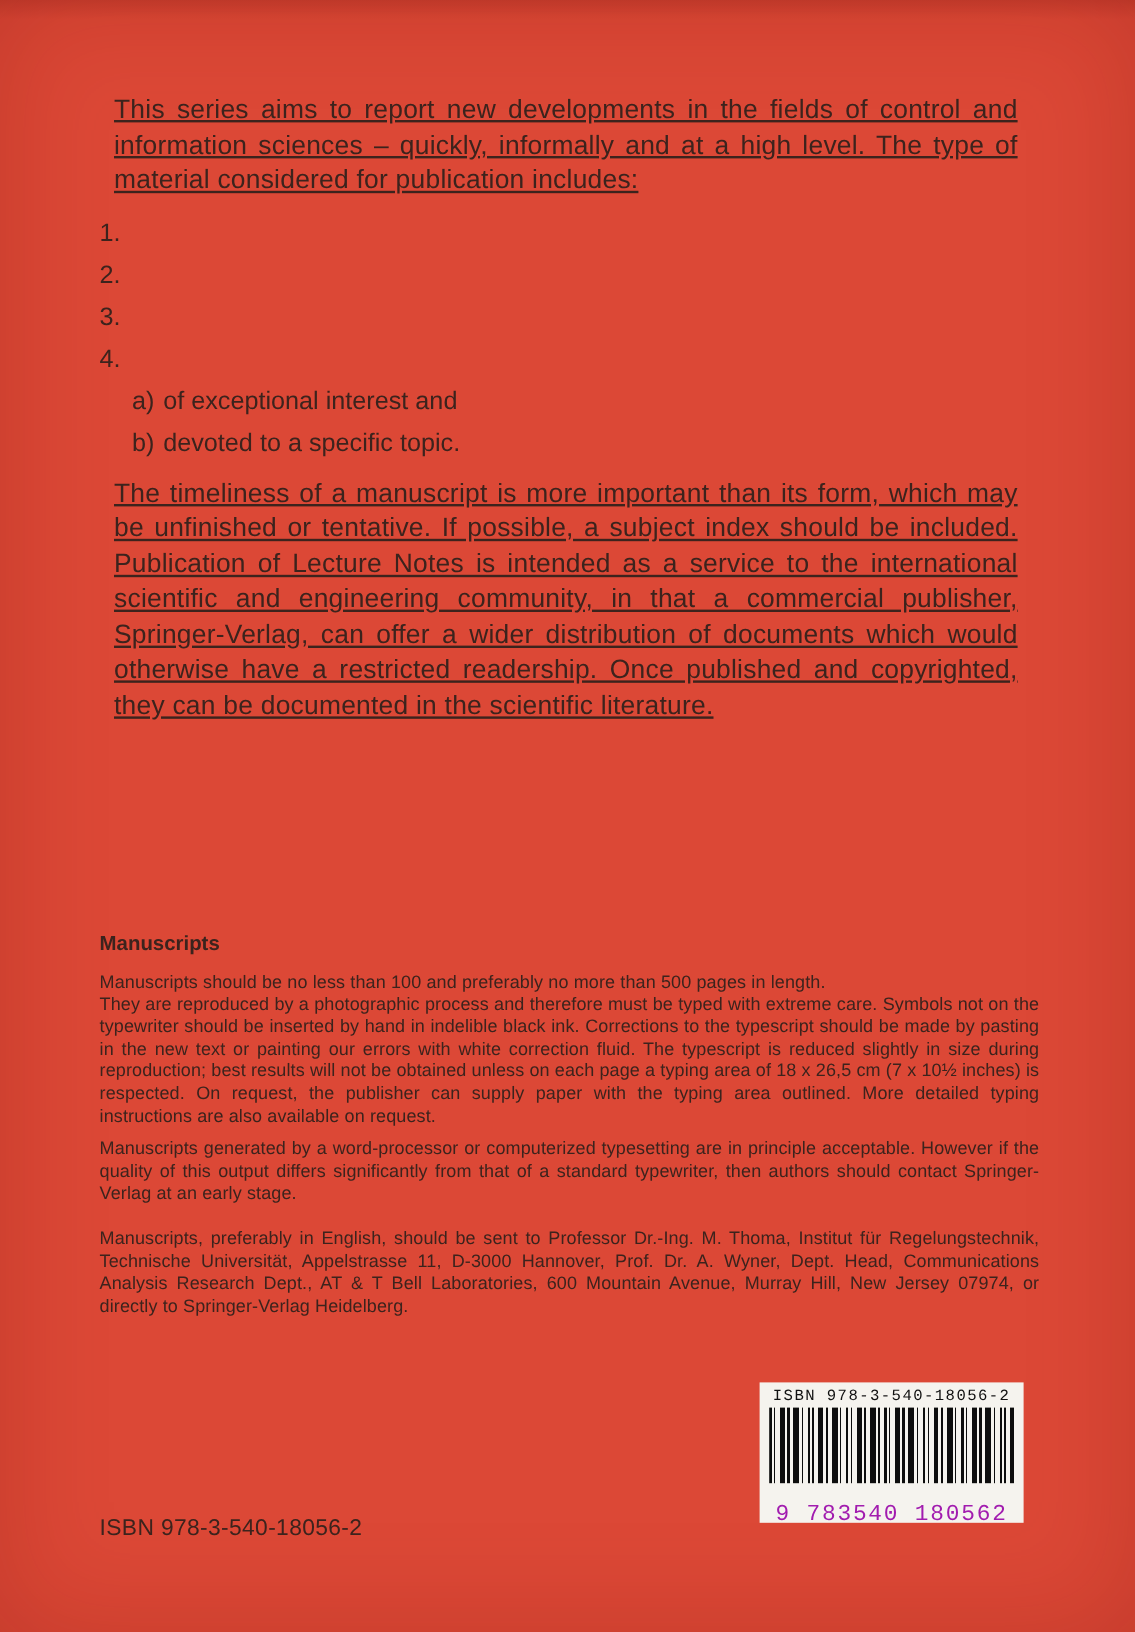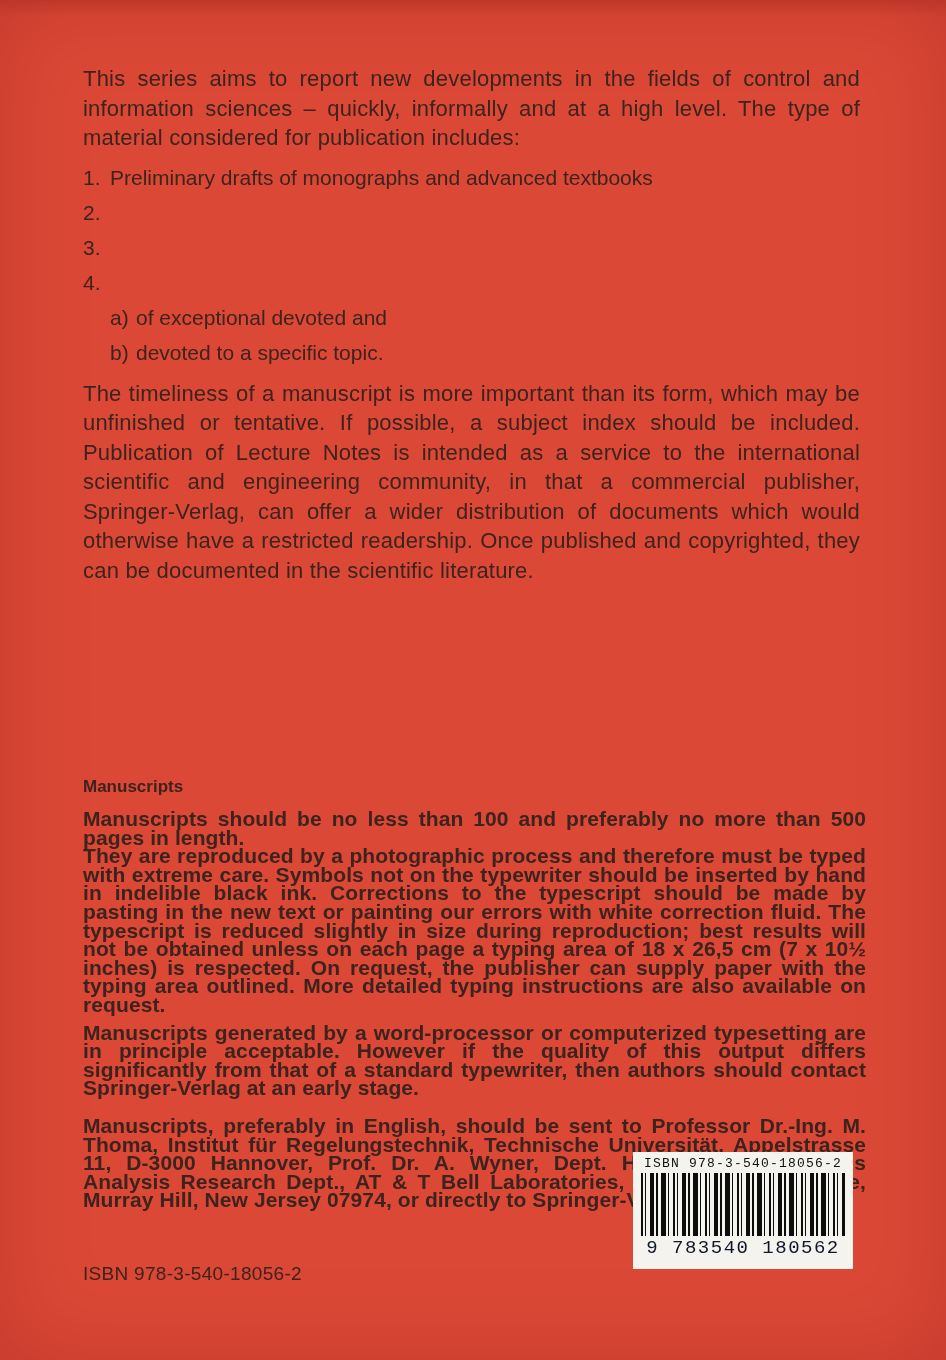--- a/index.html
+++ b/index.html
@@ -16,25 +16,26 @@
     color: #3c231d;
     overflow: hidden;
   }
 
   
   .intro {
     position: absolute;
     top: 64px; left: 83px; right: 86px;
   }
   .lead {
-    margin: 0;
+    margin: 12px;
     font-size: 22px;
     line-height: 29.5px;
     text-align: justify;
     letter-spacing: 0.2px;
+    text-decoration: underline;
   }
   .pub-list {
     margin: 7px 0 0 0;
     padding: 0;
     list-style: none;
     font-size: 21px;
     line-height: 35px;
   }
   .pub-list .li { display: flex; }
   .pub-list .marker { flex: 0 0 27px; }
@@ -47,25 +48,24 @@
     position: absolute;
     top: 777px; left: 83px; right: 80px;
   }
   .ms-heading {
     margin: 0 0 13px 0;
     font-size: 17px;
     font-weight: bold;
   }
   .mp {
     margin: 0;
-    font-size: 21px;
+    font-size: 15px;
     line-height: 18.6px;
     text-align: justify;
     letter-spacing: 0.1px;
-    font-weight: bold;
   }
   .mp.gap    { margin-top: 9px; }
   .mp.biggap { margin-top: 19px; }
 
   
   .barcode {
     position: absolute;
     top: 1152px; left: 633px;
     width: 220px; height: 117px;
     background: #f5f3ee;
@@ -89,23 +89,23 @@
         #0d0d0d 4px 5px, #f5f3ee 5px 9px,
         #0d0d0d 9px 13px, #f5f3ee 13px 15px,
         #0d0d0d 15px 17px, #f5f3ee 17px 20px,
         #0d0d0d 20px 25px, #f5f3ee 25px 27px,
         #0d0d0d 27px 28px, #f5f3ee 28px 32px);
   }
   .bc-digits {
     font-family: "Liberation Mono", "DejaVu Sans Mono", monospace;
     font-size: 19px;
     letter-spacing: 1.5px;
-    margin-top: 1px;
+    margin-top: 15px;
     white-space: nowrap;
-    color: #0f172a;
+    color: #a21caf;
   }
 
   
   .footer-isbn {
     position: absolute;
     top: 1263px; left: 83px;
     font-size: 19px;
     letter-spacing: 0.3px;
   }
 </style>
@@ -113,34 +113,33 @@
 <body>
 
 <div class="page">
 
   <section class="intro">
     <p class="lead">This series aims to report new developments in the fields of control and information sciences – quickly, informally and at a high level. The type of material considered for publication includes:</p>
 
     <ol class="pub-list">
       <li class="li">
         <span class="marker">1.</span>
-        <span>Preliminary drafts of monographs and advanced textbooks</span>
       </li>
       <li class="li">
         <span class="marker">2.</span>
       </li>
       <li class="li">
         <span class="marker">3.</span>
       </li>
       <li class="li">
         <span class="marker">4.</span>
       </li>
       <li class="li sub">
         <span class="marker">a)</span>
-        <span>of exceptional devoted and</span>
+        <span>of exceptional interest and</span>
       </li>
       <li class="li sub">
         <span class="marker">b)</span>
         <span>devoted to a specific topic.</span>
       </li>
     </ol>
 
     <p class="lead closing">The timeliness of a manuscript is more important than its form, which may be unfinished or tentative. If possible, a subject index should be included. Publication of Lecture Notes is intended as a service to the international scientific and engineering community, in that a commercial publisher, Springer-Verlag, can offer a wider distribution of documents which would otherwise have a restricted readership. Once published and copyrighted, they can be documented in the scientific literature.</p>
   </section>
 

